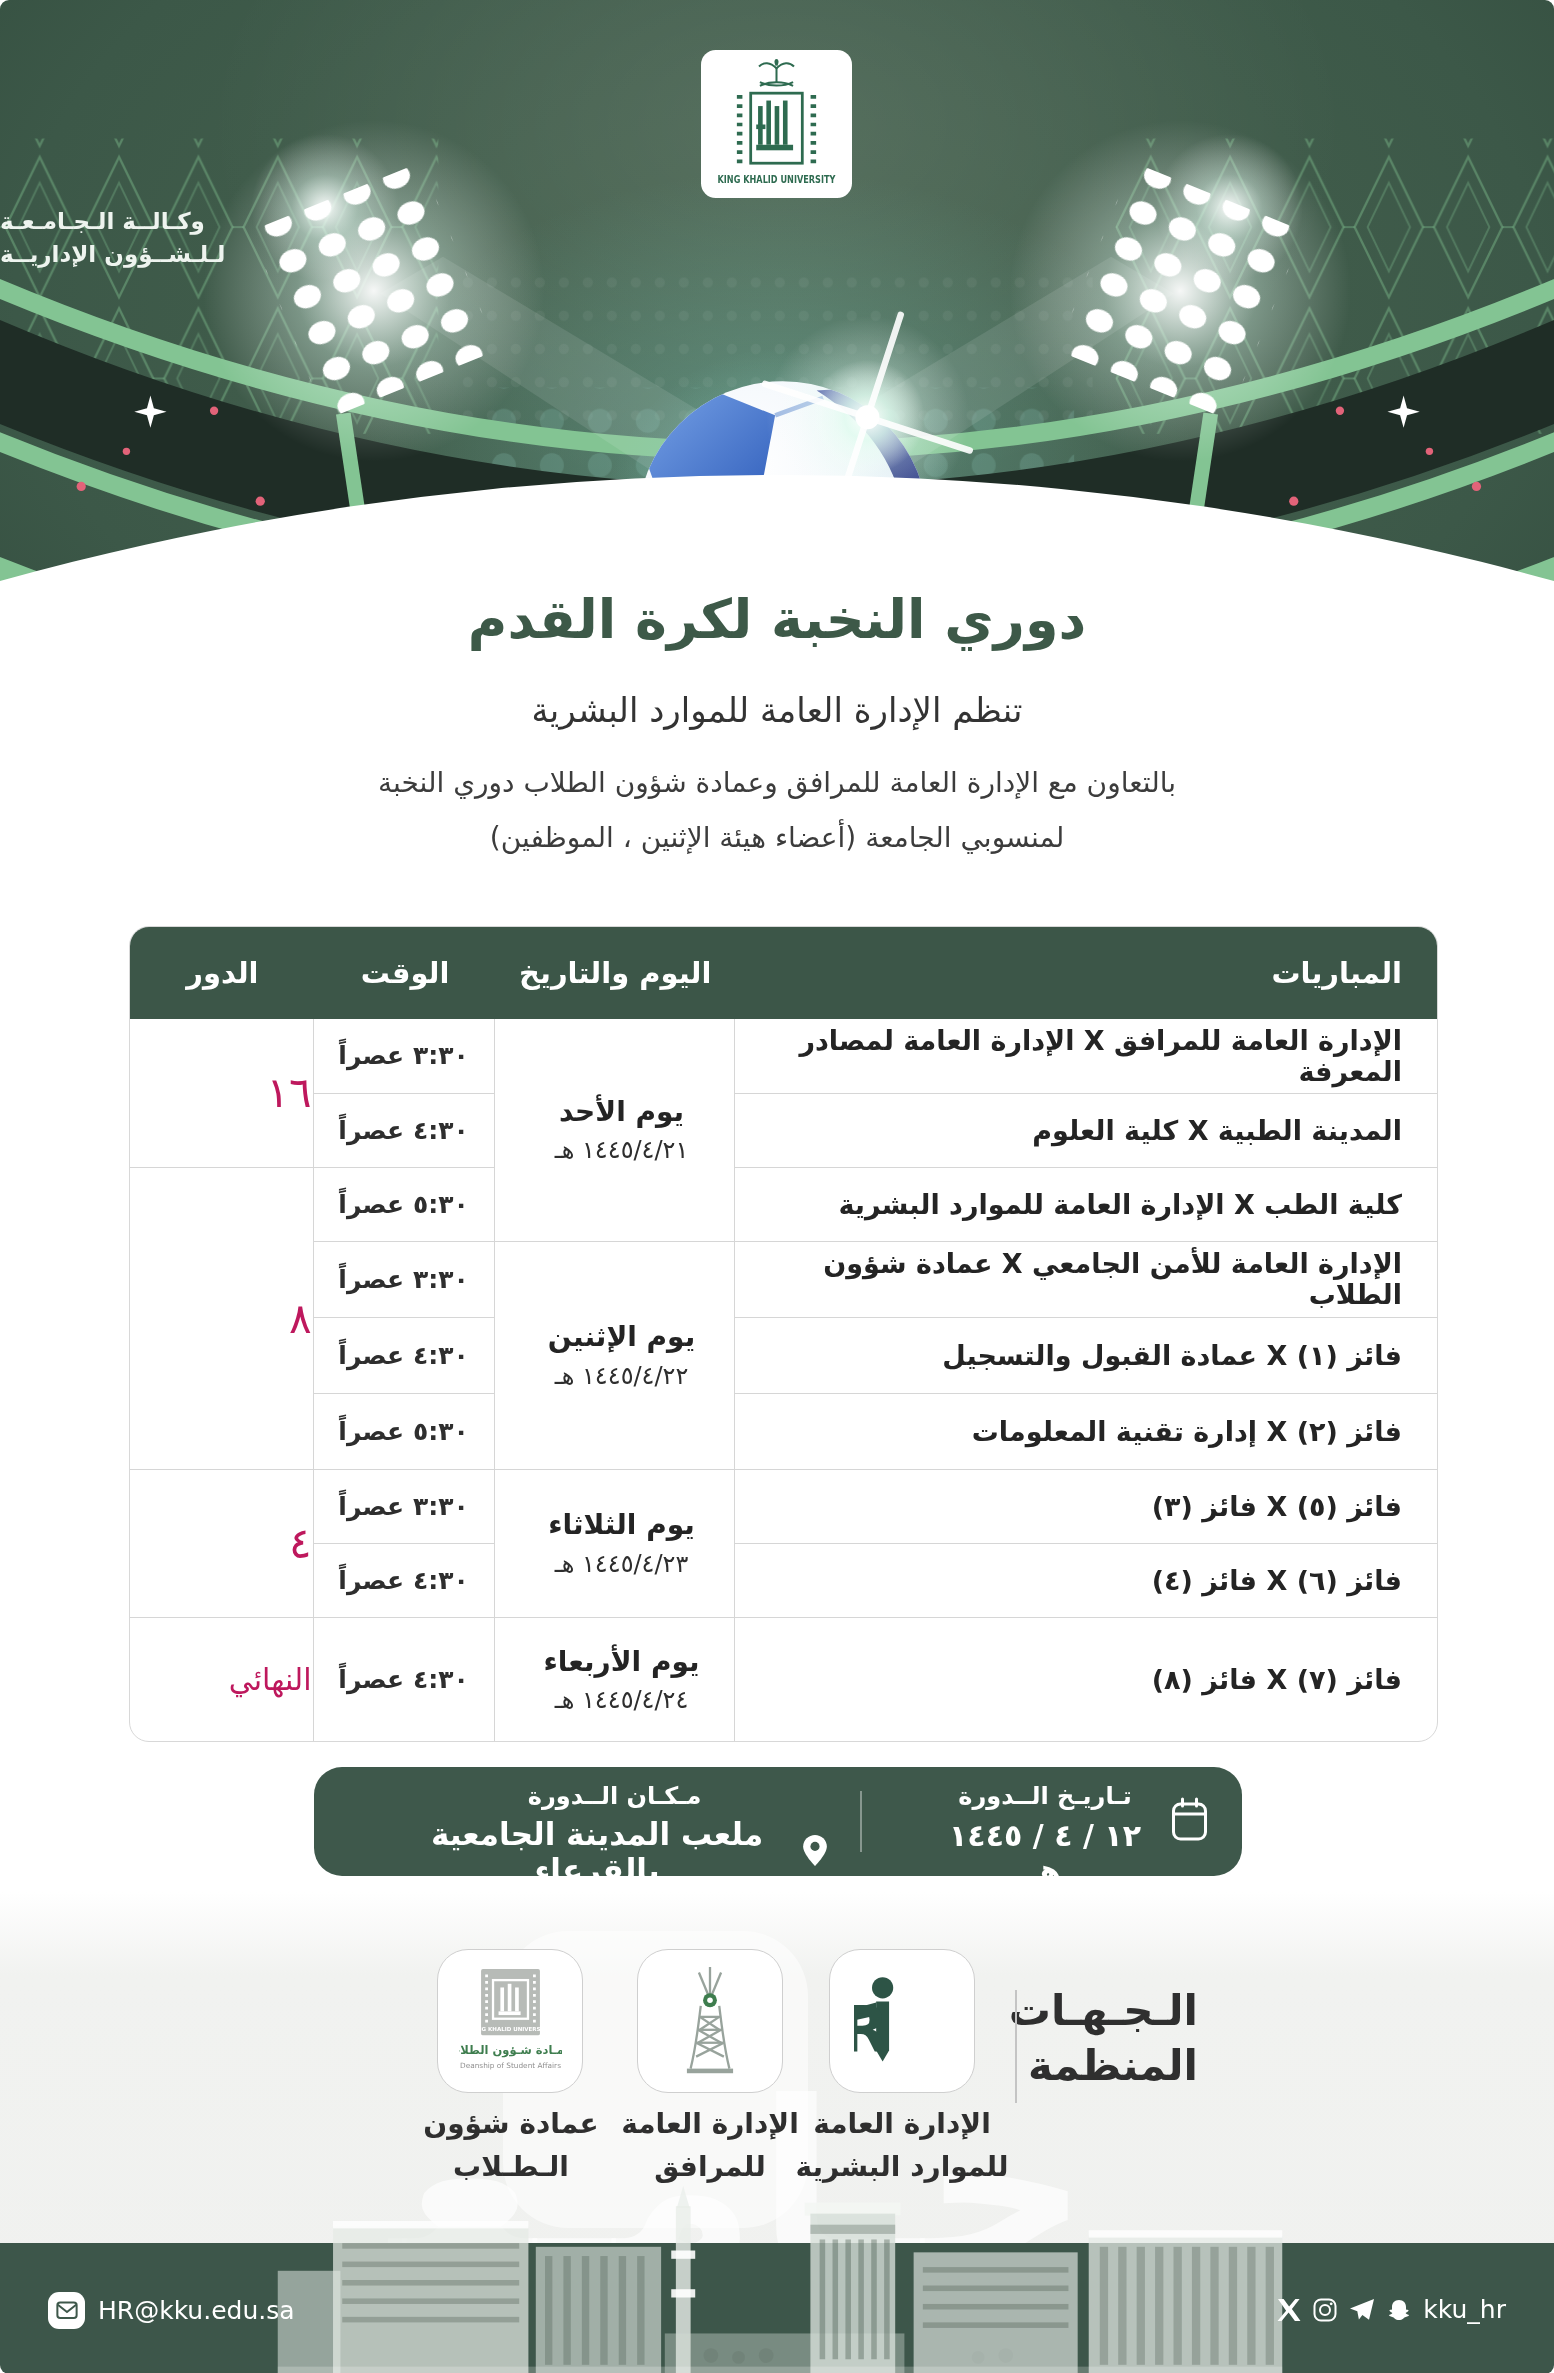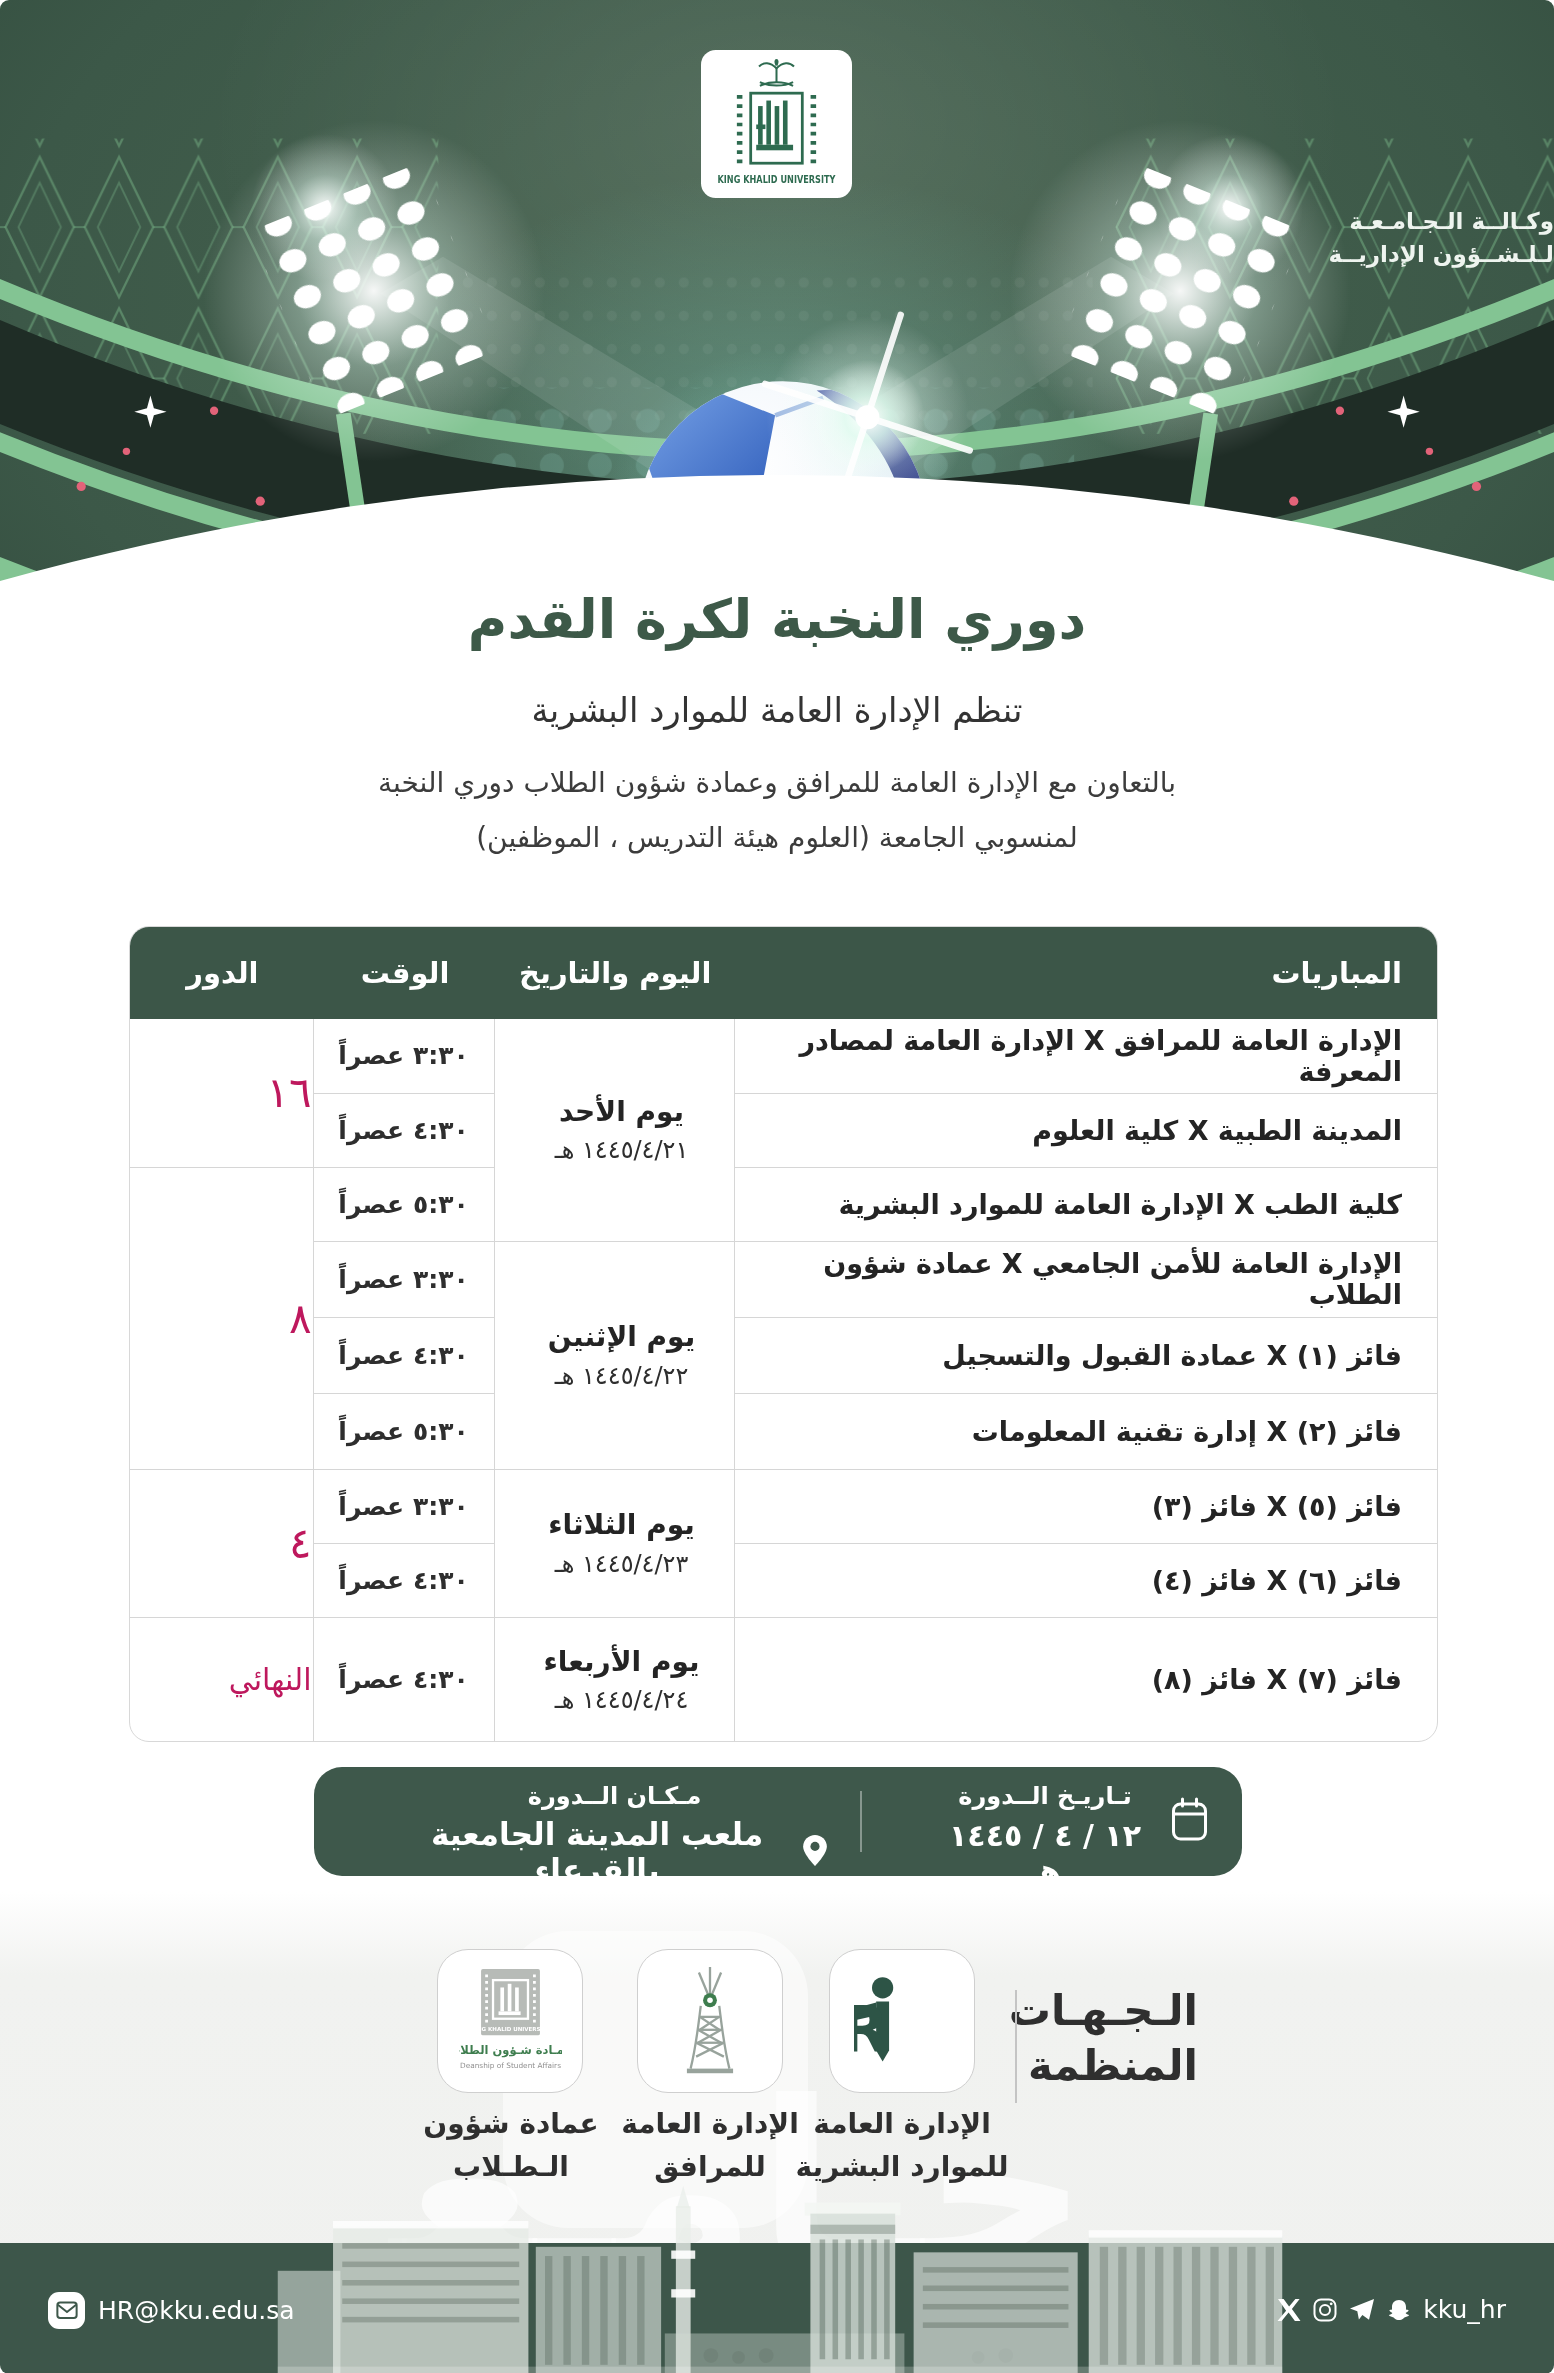--- a/index.html
+++ b/index.html
@@ -9,21 +9,21 @@
   .hero-bg{position:absolute;left:0;top:0;width:1554px;height:701px;z-index:0;
     background:
       radial-gradient(591px 397px at 50% 64%, rgba(120,185,170,.50), rgba(120,185,170,0) 70%),
       radial-gradient(923px 600px at 50% 18%, rgba(255,255,255,.10), rgba(255,255,255,0) 62%),
       radial-gradient(1384px 904px at 50% 42%, #47634f 0%, #3c5848 55%, #2a4134 100%);}
   .stadium{position:absolute;left:0;top:0;z-index:1;}
   .white-curve{position:absolute;left:-2121px;top:475px;width:5796px;height:5796px;
     border-radius:50%;background:#ffffff;z-index:2;}
   .kku-logo{position:absolute;left:701px;top:50px;width:151px;height:148px;background:#fff;
     border-radius:14.8px;z-index:1;display:flex;align-items:center;justify-content:center;}
-  .agency{position:absolute;left:0;top:205px;width:100%;text-align:right;z-index:1;
+  .agency{position:absolute;left:0;top:205px;width:100%;text-align:left;z-index:1;
     color:#eef4ef;font-size:23px;font-weight:600;line-height:1.45;}
   
   .page-title{position:absolute;left:0;top:552px;width:100%;text-align:center;z-index:3;
     font-size:54px;font-weight:800;color:#3d5948;}
   .organizer{position:absolute;left:0;top:690px;width:100%;text-align:center;z-index:3;
     font-size:34px;font-weight:400;color:#333;}
   .desc1{position:absolute;left:0;top:766px;width:100%;text-align:center;z-index:3;
     font-size:28px;font-weight:500;color:#3c3c3c;}
   .desc2{position:absolute;left:0;top:821px;width:100%;text-align:center;z-index:3;
     font-size:28px;font-weight:500;color:#3c3c3c;}
@@ -264,21 +264,21 @@
   </div>
 
   <div class="agency">
     <div>وكـالــة الـجـامـعـة</div>
     <div>لـلـشــؤون الإداريــة</div>
   </div>
 
   <h1 class="page-title">دوري النخبة لكرة القدم</h1>
   <div class="organizer">تنظم الإدارة العامة للموارد البشرية</div>
   <div class="desc1">بالتعاون مع الإدارة العامة للمرافق وعمادة شؤون الطلاب دوري النخبة</div>
-  <div class="desc2">لمنسوبي الجامعة (العلوم هيئة التدريس ، الموظفين)</div>
+  <div class="desc2">لمنسوبي الجامعة (أعضاء هيئة الإثنين ، الموظفين)</div>
 
   <div class="sched-card">
     <div class="sched-head">
       <div class="h-matches">المباريات</div>
       <div class="h-day">اليوم والتاريخ</div>
       <div class="h-time">الوقت</div>
       <div class="h-round">الدور</div>
     </div>
     <table class="sched-table">
       <colgroup>

